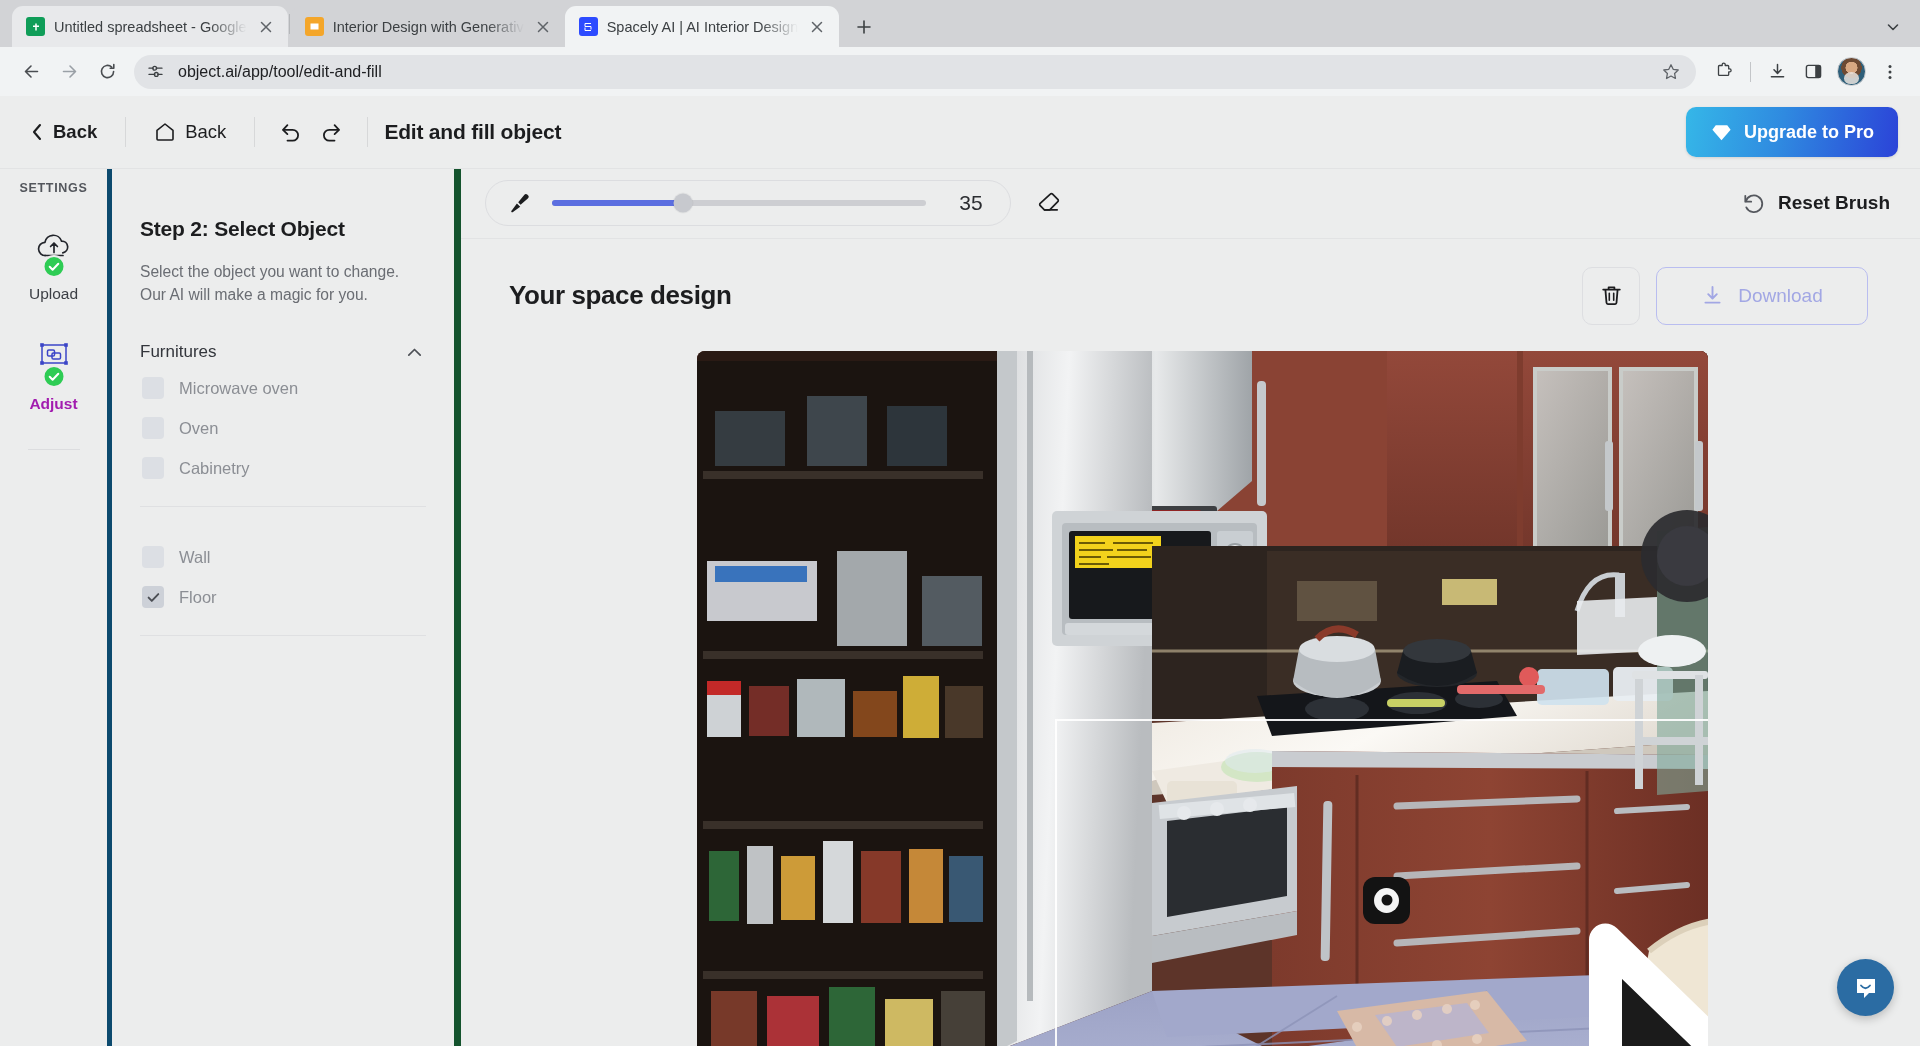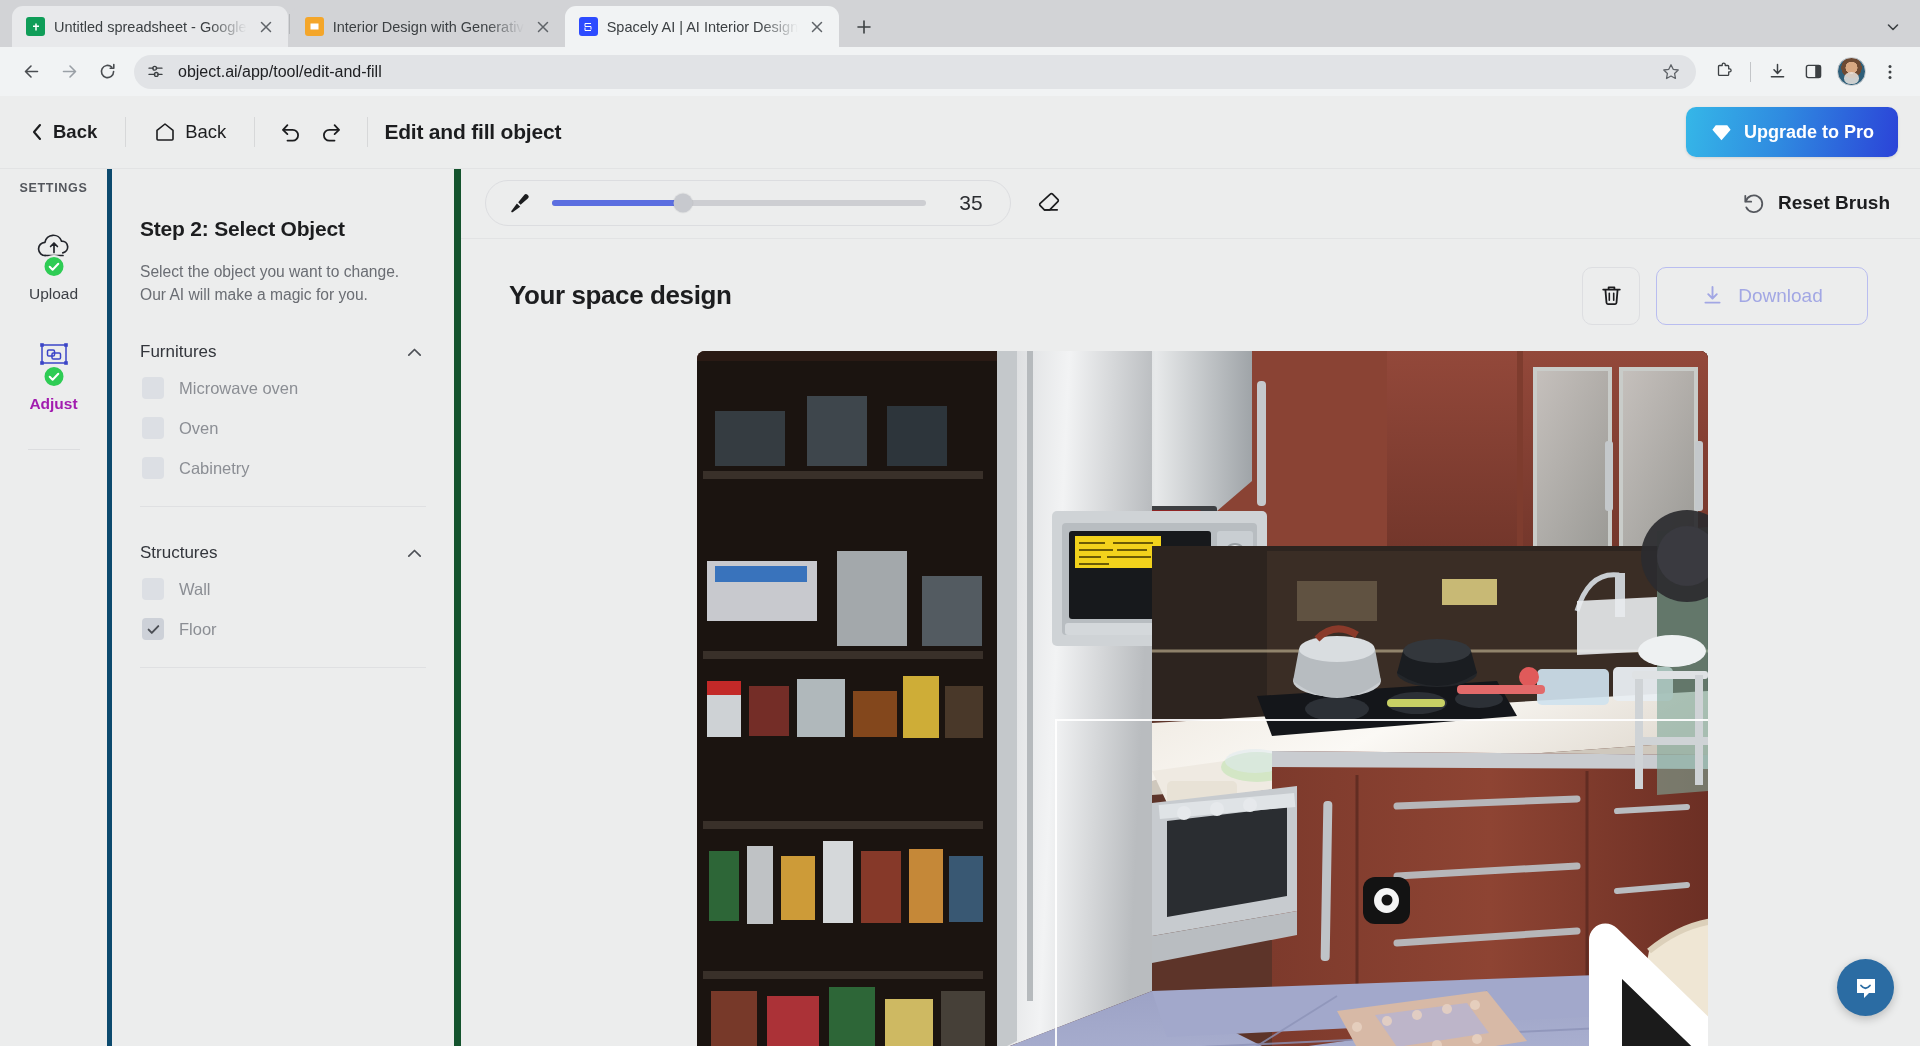--- a/index.html
+++ b/index.html
@@ -670,28 +670,20 @@
       </div>
       <div class="opt-row">
         <span class="cbox"></span>
         <span class="opt-label">Cabinetry</span>
       </div>
 
       <div class="group-hr"></div>
     </div>
 
     <div class="group">
-      <div class="group-head">
-        <span class="group-title">Structures</span>
-        <span class="chev">
-          <svg width="19" height="19" viewBox="0 0 19 19">
-              <path d="M3.8 12.2L9.5 6.5l5.7 5.7" stroke="currentColor" stroke-width="1.7" fill="none" stroke-linecap="round" stroke-linejoin="round"></path>
-            </svg>
-        </span>
-      </div>
 
       <div class="opt-row">
         <span class="cbox"></span>
         <span class="opt-label">Wall</span>
       </div>
       <div class="opt-row">
         <span class="cbox checked">
           <svg width="15" height="15" viewBox="0 0 15 15">
               <path d="M2.6 7.6l3.2 3.3 6.5-6.8" stroke="#4b4e54" stroke-width="1.9" fill="none" stroke-linecap="round" stroke-linejoin="round"></path>
             </svg>

